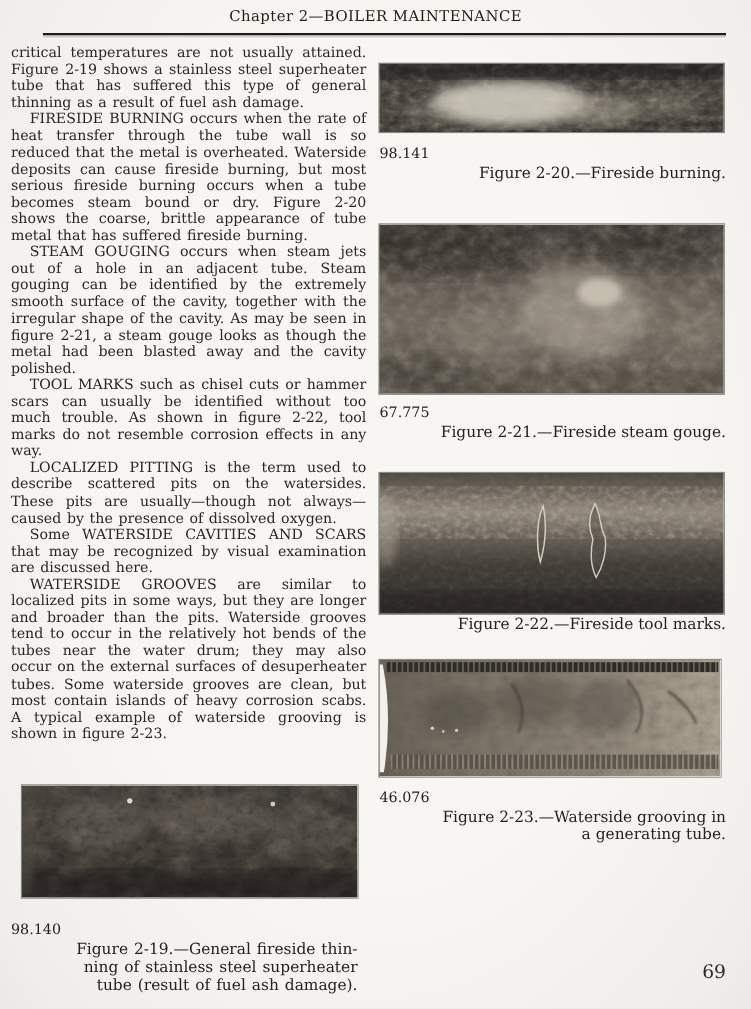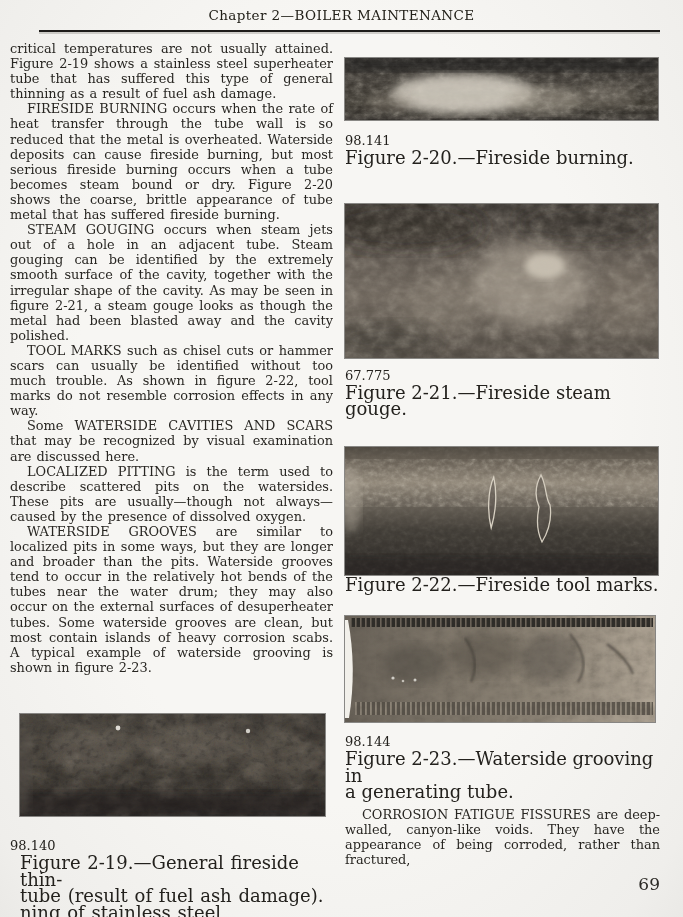--- a/index.html
+++ b/index.html
@@ -19,21 +19,21 @@
   }
   .col-left{
     position:absolute;left:10px;top:41px;width:323px;
     font-size:12.9px;line-height:15.1px;text-align:justify;word-spacing:1px;
   }
   .col-left p{margin:0;}
   .ind{text-indent:17px;}
   .col-right{position:absolute;left:345px;top:58px;width:315px;}
   .photo{display:block;box-shadow:0 0 0 1px rgba(28,26,23,.5);}
   .idnum{font-size:13px;padding-right:4px;color:#23211d;}
-  .cap{text-align:left;font-size:18px;line-height:16.5px;margin-top:2px;color:#23211d;}
+  .cap{text-align:right;font-size:14px;line-height:16.5px;margin-top:2px;color:#23211d;}
   .cap span{display:block;}
   
   .id20{margin-top:13px;}
   .ph21{margin-top:37px;}
   .id21{margin-top:10px;}
   .ph22{margin-top:29px;}
   .id22{margin-top:10px;}
   .ph23{margin-top:23px;}
   .id23{margin-top:12px;}
   .rpara{
@@ -56,22 +56,22 @@
 <div class="page">
 
   <div class="hdr">Chapter 2—BOILER MAINTENANCE</div>
   <div class="rule"></div>
 
   <div class="col-left">
     <p>critical temperatures are not usually attained. Figure 2-19 shows a stainless steel superheater tube that has suffered this type of general thinning as a result of fuel ash damage.</p>
     <p class="ind">FIRESIDE BURNING occurs when the rate of heat transfer through the tube wall is so reduced that the metal is overheated. Waterside deposits can cause fireside burning, but most serious fireside burning occurs when a tube becomes steam bound or dry. Figure 2-20 shows the coarse, brittle appearance of tube metal that has suffered fireside burning.</p>
     <p class="ind">STEAM GOUGING occurs when steam jets out of a hole in an adjacent tube. Steam gouging can be identified by the extremely smooth surface of the cavity, together with the irregular shape of the cavity. As may be seen in figure 2-21, a steam gouge looks as though the metal had been blasted away and the cavity polished.</p>
     <p class="ind">TOOL MARKS such as chisel cuts or hammer scars can usually be identified without too much trouble. As shown in figure 2-22, tool marks do not resemble corrosion effects in any way.</p>
+    <p class="ind">LOCALIZED PITTING is the term used to describe scattered pits on the watersides. These pits are usually—though not always—caused by the presence of dissolved oxygen.</p>
     <p class="ind">Some WATERSIDE CAVITIES AND SCARS that may be recognized by visual examination are discussed here.</p>
-    <p class="ind">LOCALIZED PITTING is the term used to describe scattered pits on the watersides. These pits are usually—though not always—caused by the presence of dissolved oxygen.</p>
     <p class="ind">WATERSIDE GROOVES are similar to localized pits in some ways, but they are longer and broader than the pits. Waterside grooves tend to occur in the relatively hot bends of the tubes near the water drum; they may also occur on the external surfaces of desuperheater tubes. Some waterside grooves are clean, but most contain islands of heavy corrosion scabs. A typical example of waterside grooving is shown in figure 2-23.</p>
 
     <div class="fig19">
       <svg class="photo ph19" width="305" height="102" viewBox="0 0 305 102" preserveAspectRatio="none">
         <defs>
           <linearGradient id="g19" x1="0" y1="0" x2="0" y2="1">
             <stop offset="0" stop-color="#3e3a35"></stop>
             <stop offset=".55" stop-color="#37332e"></stop>
             <stop offset=".8" stop-color="#2b2825"></stop>
             <stop offset="1" stop-color="#232120"></stop>
@@ -105,22 +105,22 @@
         <rect width="305" height="102" filter="url(#n19a)" opacity=".7"></rect>
         <rect width="305" height="102" filter="url(#n19b)" opacity=".55"></rect>
         <rect y="78" width="305" height="24" fill="#201e1c" opacity=".55" filter="url(#b19)"></rect>
         <circle cx="98" cy="14" r="2.4" fill="#eeebe4" opacity=".9"></circle>
         <circle cx="228" cy="17" r="2.2" fill="#e9e6df" opacity=".85"></circle>
         <ellipse cx="3" cy="55" rx="8" ry="45" fill="#55504a" opacity=".6" filter="url(#b19)"></ellipse>
       </svg>
       <div class="idnum id19">98.140</div>
       <div class="cap cap19">
         <span>Figure 2-19.—General fireside thin-</span>
+        <span>ning of stainless steel superheater</span>
         <span>tube (result of fuel ash damage).</span>
-        <span>ning of stainless steel superheater</span>
       </div>
     </div>
   </div>
 
   <div class="col-right">
 
     <div>
       <svg class="photo" width="313" height="62" viewBox="0 0 313 62" preserveAspectRatio="none">
         <defs>
           <linearGradient id="g20" x1="0" y1="0" x2="0" y2="1">
@@ -280,24 +280,23 @@
         <ellipse cx="205" cy="42" rx="30" ry="24" fill="#4a4540" opacity=".4" filter="url(#b23)"></ellipse>
         <path d="M120,22 q16,22 6,44" fill="none" stroke="#3b3732" stroke-width="2.2" opacity=".6" filter="url(#b23s)"></path>
         <path d="M225,18 q22,26 8,48" fill="none" stroke="#3b3732" stroke-width="2.2" opacity=".6" filter="url(#b23s)"></path>
         <path d="M262,28 q20,14 26,30" fill="none" stroke="#36322d" stroke-width="2.4" opacity=".6" filter="url(#b23s)"></path>
         <circle cx="48" cy="62" r="1.6" fill="#eceae3" opacity=".9"></circle>
         <circle cx="58" cy="65" r="1.3" fill="#e7e4dc" opacity=".85"></circle>
         <circle cx="70" cy="64" r="1.5" fill="#eceae3" opacity=".9"></circle>
         <rect width="310" height="106" filter="url(#n23)" opacity=".4"></rect>
         <path d="M3,4 Q12,52 4,102 L0,102 L0,4 Z" fill="#f2f0ea"></path>
       </svg>
-      <div class="idnum id23">98.144</div>
+      <div class="idnum id23">46.076</div>
       <div class="cap">
         <span>Figure 2-23.—Waterside grooving in</span>
         <span>a generating tube.</span>
       </div>
     </div>
 
-    <p class="rpara ind">CORROSION FATIGUE FISSURES are deep-walled, canyon-like voids. They have the appearance of being corroded, rather than fractured,</p>
   </div>
 
   <div class="pgnum">69</div>
 </div>
 
 </body></html>

